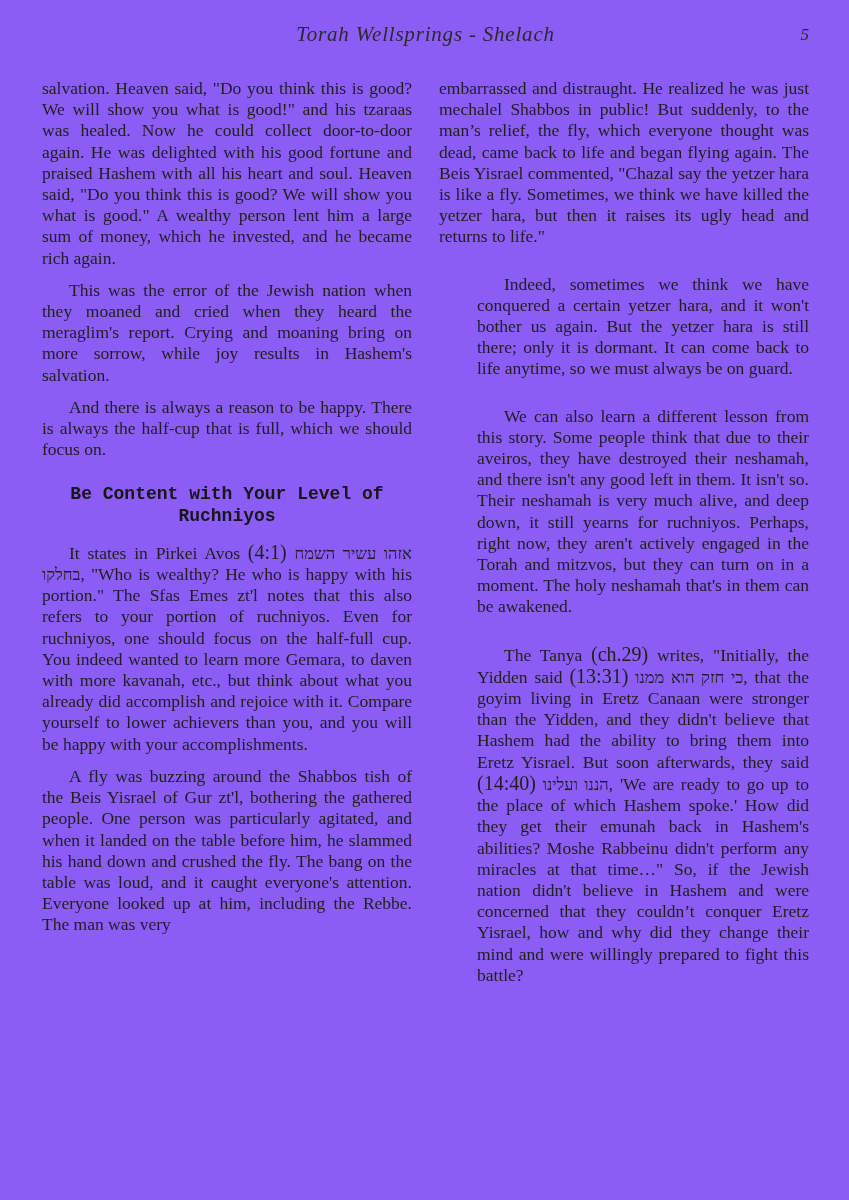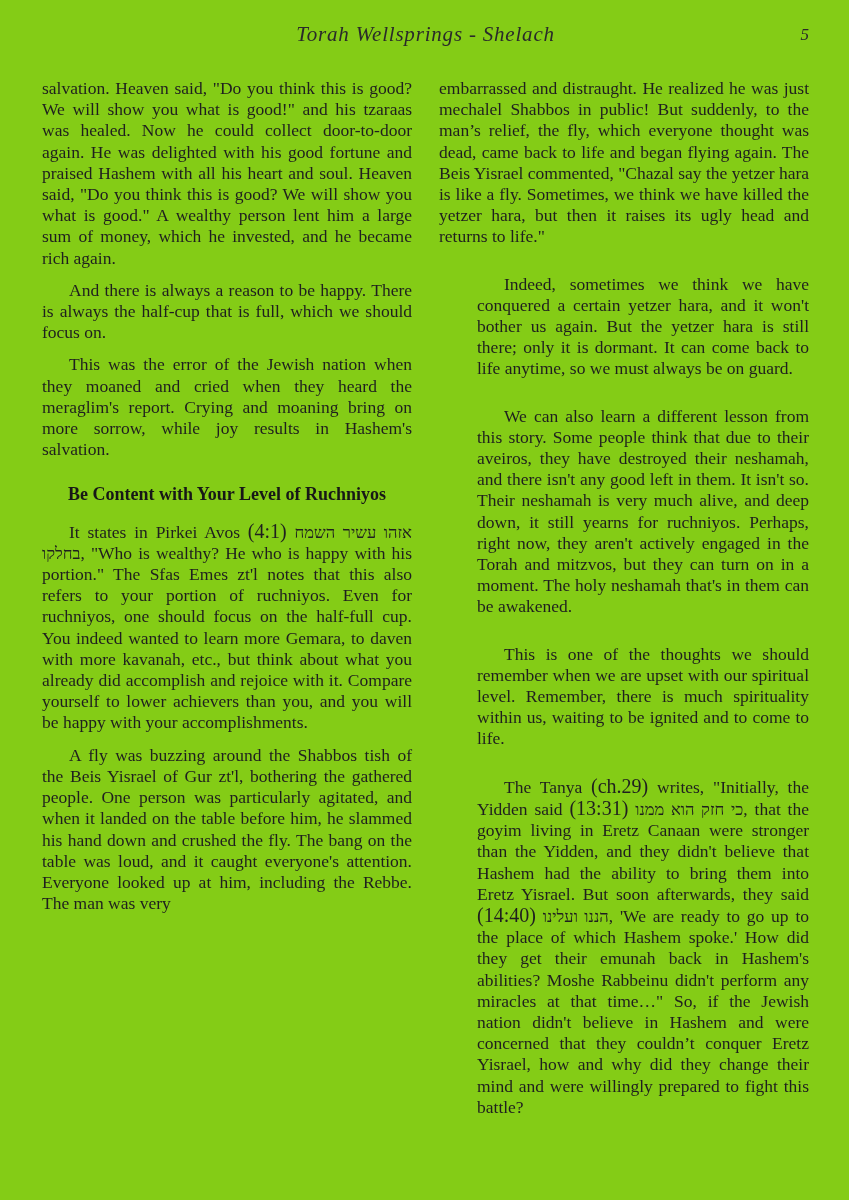--- a/index.html
+++ b/index.html
@@ -12,21 +12,21 @@
     height: 1200px;
     overflow: hidden;
     font-family: "Liberation Serif", "DejaVu Serif", serif;
     color: #1f1f1f;
   }
   .page {
     box-sizing: border-box;
     width: 849px;
     height: 1200px;
     padding: 22px 40px 0 42px;
-    background: #84cc16;
+    background: #8b5cf6;
   }
   .page-header {
     position: relative;
     height: 34px;
   }
   .running-title {
     text-align: center;
     font-style: italic;
     font-size: 21px;
     letter-spacing: 0.8px;
@@ -60,21 +60,21 @@
   .column-right .para + .para { margin-top: 26px; margin-left: 38px; }
   .para.no-indent { text-indent: 0; }
   .sub-heading {
     font-size: 18px;
     font-weight: bold;
     text-align: center;
     text-indent: 0;
     margin: 22px 0 15px 0;
     color: #171717;
   }
-  .column-left .para + .sub-heading { margin-top: 24px; }
+  .column-left .para + .sub-heading { margin-top: 24px; font-family: Liberation Mono, monospace; }
   .cite {
     font-size: 20px;
   }
   .hebrew {
     font-size: 16.5px;
     unicode-bidi: isolate;
     direction: rtl;
   }
 </style>
 </head>
@@ -82,27 +82,26 @@
 
 <div class="page">
   <header class="page-header">
     <div class="running-title">Torah Wellsprings - Shelach</div>
     <div class="page-number">5</div>
   </header>
 
   <main class="columns">
     <section class="column column-left">
         <p class="para no-indent"><span>salvation. Heaven said, "Do you think this is good? We will show you what is good!" and his tzaraas was healed. Now he could collect door-to-door again. He was delighted with his good fortune and praised Hashem with all his heart and soul. Heaven said, "Do you think this is good? We will show you what is good." A wealthy person lent him a large sum of money, which he invested, and he became rich again.</span></p>
+        <p class="para"><span>This was the error of the Jewish nation when they moaned and cried when they heard the meraglim's report. Crying and moaning bring on more sorrow, while joy results in Hashem's salvation.</span></p>
         <p class="para"><span>And there is always a reason to be happy. There is always the half-cup that is full, which we should focus on.</span></p>
-        <p class="para"><span>This was the error of the Jewish nation when they moaned and cried when they heard the meraglim's report. Crying and moaning bring on more sorrow, while joy results in Hashem's salvation.</span></p>
         <h2 class="sub-heading"><span>Be Content with Your Level of Ruchniyos</span></h2>
         <p class="para"><span>It states in Pirkei Avos </span><span class="cite">(4:1)</span><span> </span><span class="hebrew">אזהו עשיר השמח בחלקו</span><span>, "Who is wealthy? He who is happy with his portion." The Sfas Emes zt'l notes that this also refers to your portion of ruchniyos. Even for ruchniyos, one should focus on the half-full cup. You indeed wanted to learn more Gemara, to daven with more kavanah, etc., but think about what you already did accomplish and rejoice with it. Compare yourself to lower achievers than you, and you will be happy with your accomplishments.</span></p>
         <p class="para"><span>A fly was buzzing around the Shabbos tish of the Beis Yisrael of Gur zt'l, bothering the gathered people. One person was particularly agitated, and when it landed on the table before him, he slammed his hand down and crushed the fly. The bang on the table was loud, and it caught everyone's attention. Everyone looked up at him, including the Rebbe. The man was very</span></p>
       </section>
     <section class="column column-right">
         <p class="para no-indent"><span>embarrassed and distraught. He realized he was just mechalel Shabbos in public! But suddenly, to the man’s relief, the fly, which everyone thought was dead, came back to life and began flying again. The Beis Yisrael commented, "Chazal say the yetzer hara is like a fly. Sometimes, we think we have killed the yetzer hara, but then it raises its ugly head and returns to life."</span></p>
         <p class="para"><span>Indeed, sometimes we think we have conquered a certain yetzer hara, and it won't bother us again. But the yetzer hara is still there; only it is dormant. It can come back to life anytime, so we must always be on guard.</span></p>
         <p class="para"><span>We can also learn a different lesson from this story. Some people think that due to their aveiros, they have destroyed their neshamah, and there isn't any good left in them. It isn't so. Their neshamah is very much alive, and deep down, it still yearns for ruchniyos. Perhaps, right now, they aren't actively engaged in the Torah and mitzvos, but they can turn on in a moment. The holy neshamah that's in them can be awakened.</span></p>
-        <p class="para"><span>This is one of the thoughts we should remember when we are upset with our spiritual level. Remember, there is much spirituality within us, waiting to be ignited and to come to life.</span></p>
         <p class="para"><span>The Tanya </span><span class="cite">(ch.29)</span><span> writes, "Initially, the Yidden said </span><span class="cite">(13:31)</span><span> </span><span class="hebrew">כי חזק הוא ממנו</span><span>, that the goyim living in Eretz Canaan were stronger than the Yidden, and they didn't believe that Hashem had the ability to bring them into Eretz Yisrael. But soon afterwards, they said </span><span class="cite">(14:40)</span><span> </span><span class="hebrew">הננו ועלינו</span><span>, 'We are ready to go up to the place of which Hashem spoke.' How did they get their emunah back in Hashem's abilities? Moshe Rabbeinu didn't perform any miracles at that time…" So, if the Jewish nation didn't believe in Hashem and were concerned that they couldn’t conquer Eretz Yisrael, how and why did they change their mind and were willingly prepared to fight this battle?</span></p>
       </section>
   </main>
 </div>
 
 </body></html>

